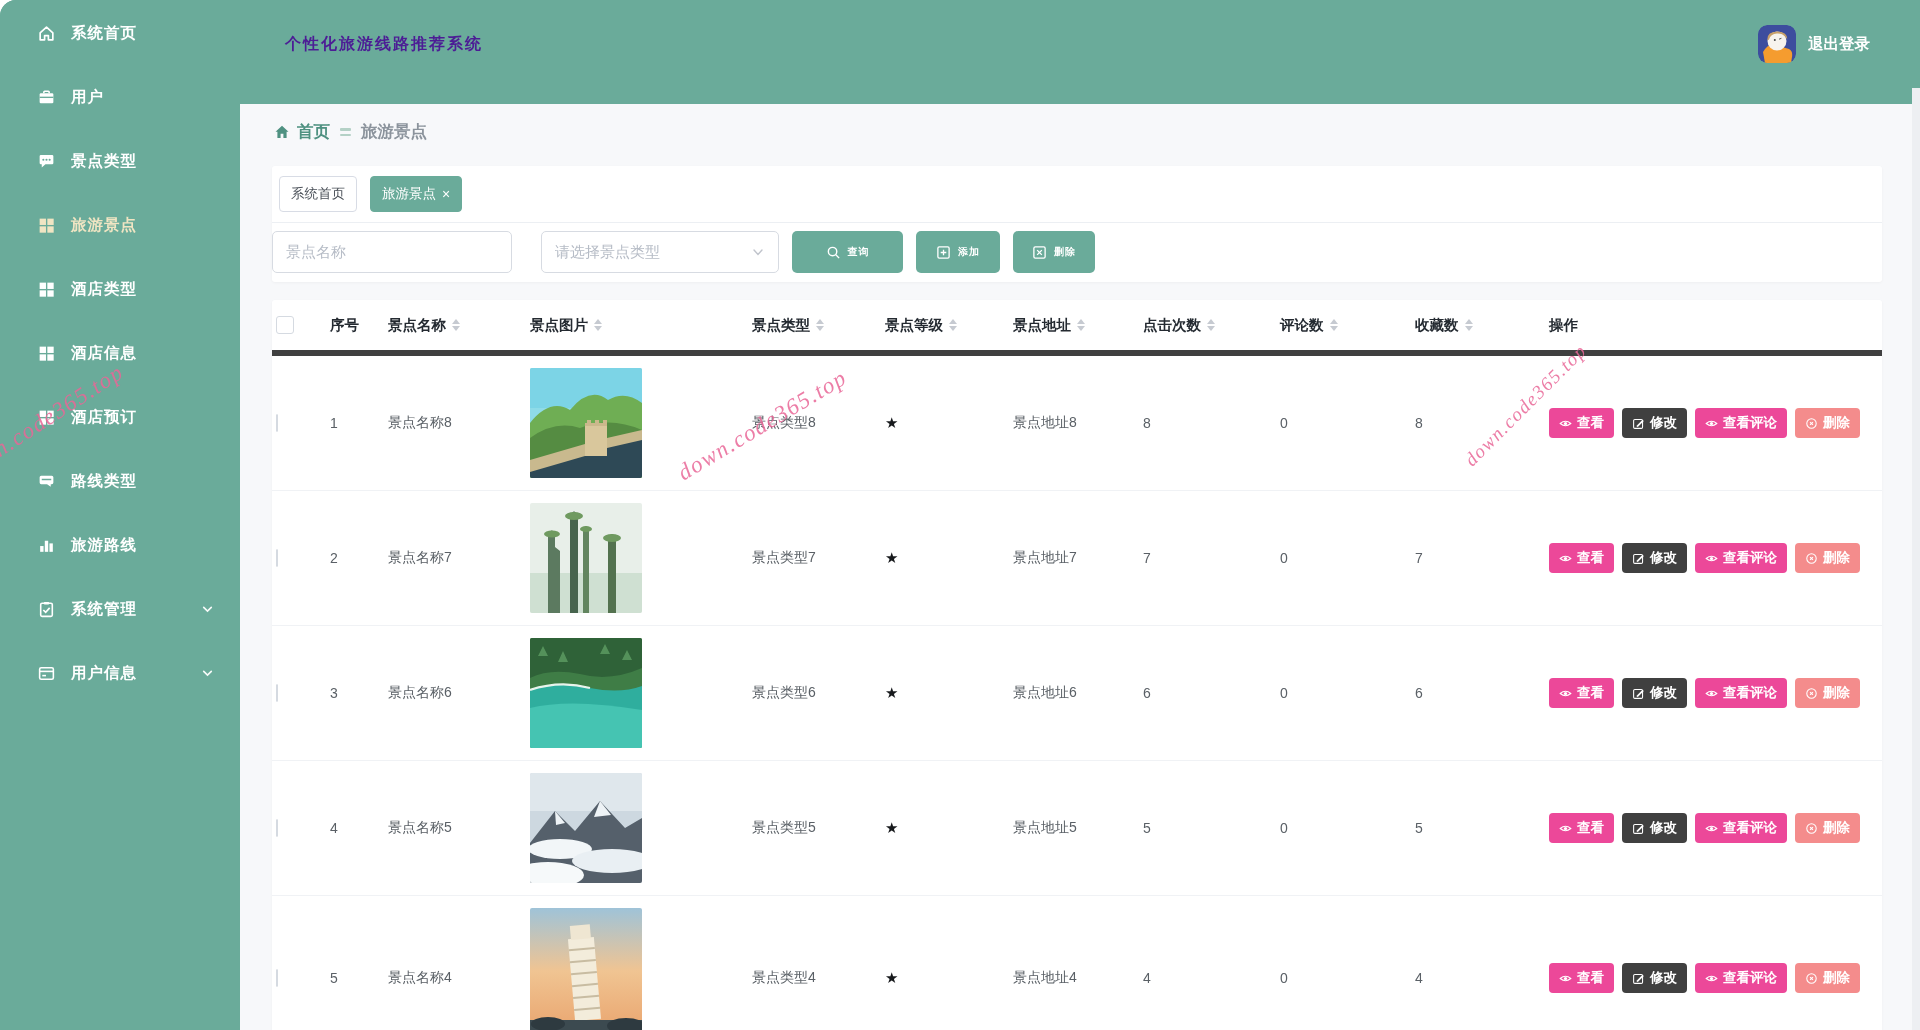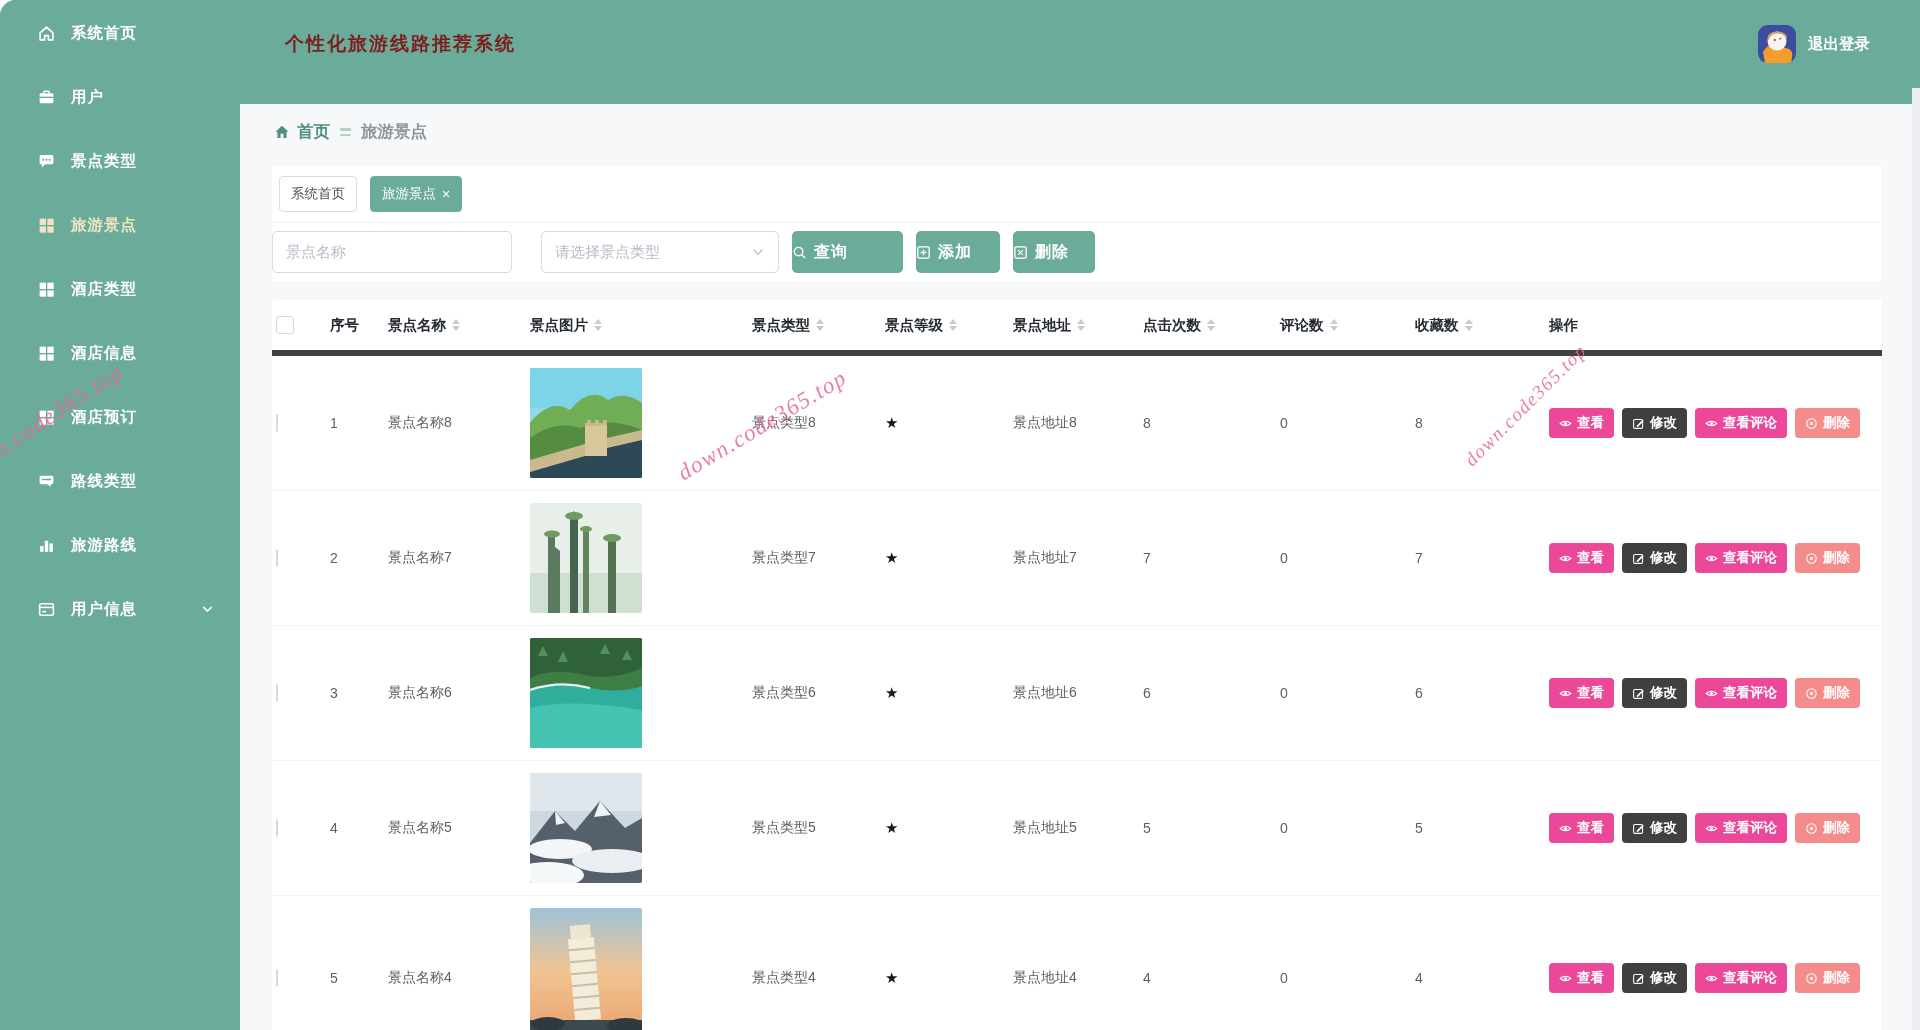--- a/index.html
+++ b/index.html
@@ -14,21 +14,21 @@
                color:#fff; font-size:15.5px; font-weight:600; letter-spacing:1px; cursor:pointer; }
   .side-item .s-icon { width:19px; height:19px; margin-right:15px; display:flex; align-items:center; justify-content:center; }
   .side-item .s-icon svg { width:19px; height:19px; }
   .side-item.active { color:#f0e5c3; }
   .side-item .chev { margin-left:auto; display:flex; opacity:.95; }
   .side-item .chev svg { width:13px; height:13px; }
 
   
   .topbar { position:absolute; left:240px; top:0; width:1680px; height:88px; background:#6aab9a;
             display:flex; align-items:center; padding:0 50px 0 45px; z-index:4; }
-  .app-title { color:#7f1d1d; font-size:19px; font-weight:600; letter-spacing:2px; }
+  .app-title { color:#4c1d95; font-size:16px; font-weight:600; letter-spacing:2px; }
   .top-spacer { flex:1; }
   .logout { display:flex; align-items:center; gap:12px; color:#fff; font-size:15.5px; font-weight:600; cursor:pointer;padding-left:44px; }
   .avatar { width:38px; height:38px; border-radius:9px; overflow:hidden; display:block; }
 
   
   .content { position:absolute; left:240px; top:104px; width:1680px; height:942px; background:#f7f8fa; overflow:hidden; }
 
   .breadcrumb { position:absolute; left:33px; top:17px; display:flex; align-items:center; gap:10px; }
   .bc-home { display:flex; align-items:center; gap:6px; color:#4f9181; font-size:16.5px; font-weight:700; cursor:pointer; }
   .bc-home svg { width:18px; height:18px; }
@@ -46,22 +46,22 @@
   .tab .tab-close { font-size:14px; line-height:1; cursor:pointer; }
 
   .filter-row { height:58px; display:flex; align-items:center; gap:13px; }
   .f-input, .f-select { height:42px; border:1px solid #d7dbe2; border-radius:5px; background:#fff;
                         display:flex; align-items:center; padding:0 13px; cursor:text; }
   .f-input { width:240px; }
   .f-select { width:238px; cursor:pointer;margin-left:16px; }
   .placeholder { color:#b6bcc6; font-size:15px; }
   .f-select .sel-chev { margin-left:auto; display:flex; color:#c0c4cc; }
   .f-select .sel-chev svg { width:14px; height:14px; }
-  .btn { height:42px; border:none; border-radius:5px; background:#6aab9a; color:#fff; font-size:16px; font-weight:600;
-         display:inline-flex; align-items:center; justify-content:flex-start; gap:7px; cursor:pointer;
+  .btn { height:42px; border:none; border-radius:5px; background:#6aab9a; color:#fff; font-size:10px; font-weight:600;
+         display:inline-flex; align-items:center; justify-content:center; gap:7px; cursor:pointer;
          font-family:inherit; letter-spacing:1px; }
   .btn svg { width:15px; height:15px; }
   .btn-search { width:111px; }
   .btn-add { width:84px; }
   .btn-del { width:82px; }
 
   
   .table-card { left:32px; top:196px; width:1610px; height:760px; overflow:hidden; }
   .grid { display:grid; grid-template-columns:46px 58px 142px 222px 133px 128px 130px 137px 135px 134px 1fr; }
   .thead { height:56px; align-items:center; border-bottom:6px solid #404040; }
@@ -199,20 +199,35 @@
           <svg viewBox="0 0 18 18">
               <rect x="3" y="9.5" width="3.2" height="5.5" fill="currentColor"></rect>
               <rect x="7.4" y="4.5" width="3.2" height="10.5" fill="currentColor"></rect>
               <rect x="11.8" y="7" width="3.2" height="8" fill="currentColor"></rect>
             </svg>
         </span>
         <span>旅游路线</span>
       </div>
 
 
+      <div class="side-item">
+        <span class="s-icon">
+          <svg viewBox="0 0 18 18">
+              <rect x="3.5" y="3" width="11" height="12.5" rx="1.3" fill="none" stroke="currentColor" stroke-width="1.5"></rect>
+              <rect x="6.5" y="1.8" width="5" height="2.4" rx="0.8" fill="currentColor"></rect>
+              <path d="M6 9.5 L8.2 11.7 L12 7.5" fill="none" stroke="currentColor" stroke-width="1.6"></path>
+            </svg>
+        </span>
+        <span>系统管理</span>
+        <span class="chev">
+          <svg viewBox="0 0 12 12">
+              <path d="M2.5 4 L6 7.5 L9.5 4" fill="none" stroke="currentColor" stroke-width="1.5" stroke-linecap="round"></path>
+            </svg>
+        </span>
+      </div>
 
       <div class="side-item">
         <span class="s-icon">
           <svg viewBox="0 0 18 18">
               <rect x="2.5" y="3.5" width="13" height="11" rx="1.5" fill="none" stroke="currentColor" stroke-width="1.5"></rect>
               <line x1="2.5" y1="7" x2="15.5" y2="7" stroke="currentColor" stroke-width="1.5"></line>
               <line x1="5" y1="11" x2="8.5" y2="11" stroke="currentColor" stroke-width="1.5"></line>
             </svg>
         </span>
         <span>用户信息</span>

